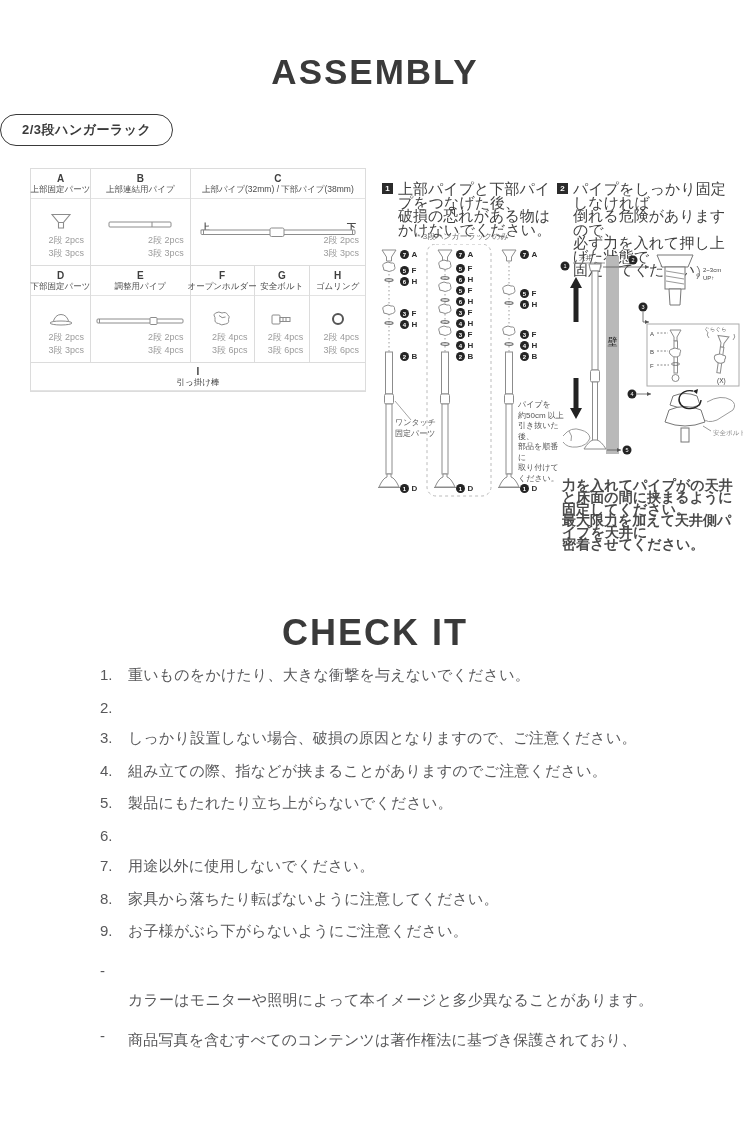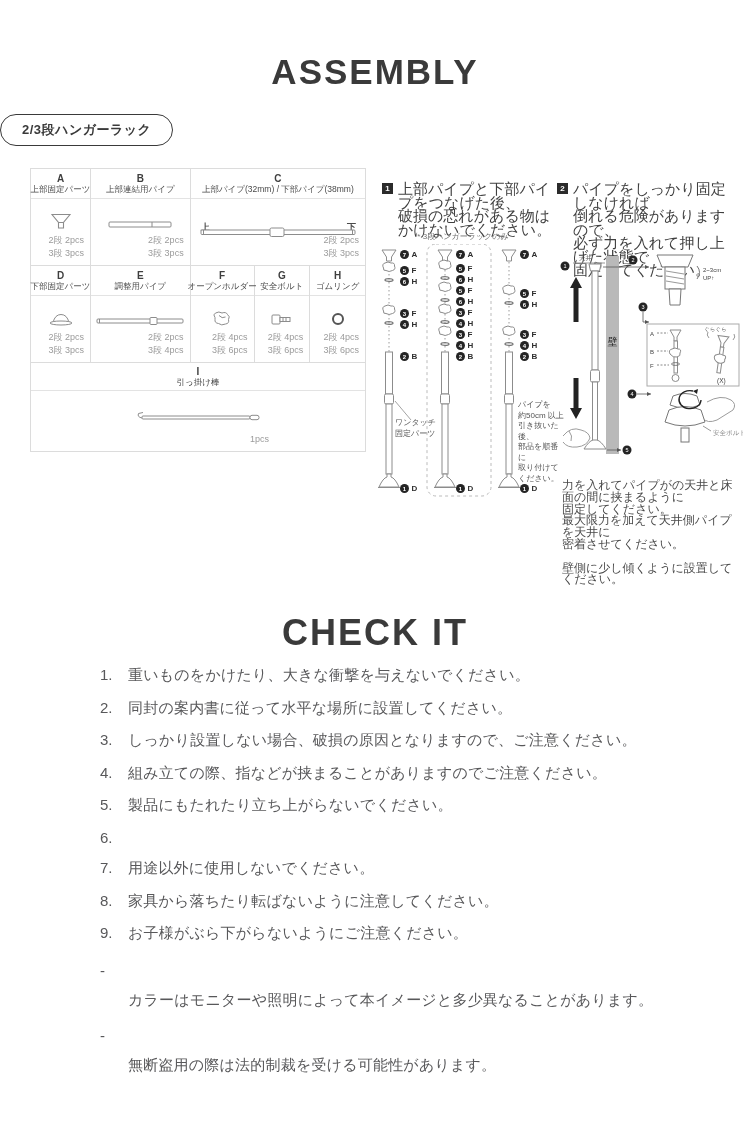--- a/index.html
+++ b/index.html
@@ -30,21 +30,21 @@
   .stepbox { display:flex; gap:5px; align-items:flex-start; }
   .stepnum { flex:0 0 auto; width:11px; height:11px; background:#2b2b2b; color:#fff; font-size:8px; font-weight:bold;
              display:flex; align-items:center; justify-content:center; margin-top:1px; }
   .steptext { font-size:15px; line-height:13.5px; color:#3f3f3f; }
   .smallnote { font-size:8px; color:#707070; }
   .plabel { position:absolute; display:flex; align-items:center; gap:2.5px; line-height:1; }
   .cn { width:9px; height:9px; border-radius:50%; background:#242424; color:#fff; font-size:6px; font-style:normal;
         display:inline-flex; align-items:center; justify-content:center; font-weight:bold; }
   .plabel b { font-size:8px; color:#2f2f2f; }
   .tinytext { font-size:8px; color:#555; line-height:10.5px; }
-  .bottomtext { font-size:12px; color:#4a4a4a; line-height:11.8px; }
+  .bottomtext { font-size:14px; color:#4a4a4a; line-height:11.8px;font-weight:bold; }
   svg text { font-family:"Liberation Sans","DejaVu Sans",sans-serif; }
 
   
   .check-title { width:100%; text-align:center; font-size:36px; font-weight:800; letter-spacing:2px; color:#3a3a3a; }
   .clist { left:100px; top:666px; width:590px; }
   .citem { display:flex; margin-bottom:13.5px; }
   .cnum2 { flex:0 0 28px; font-size:15px; color:#58585a; }
   .ctext { font-size:15px; color:#58585a; letter-spacing:.2px; }
   .cnotes { left:100px; top:962px; width:600px; }
   .cnote { display:flex; margin-bottom:15px; }
@@ -194,30 +194,20 @@
         </div>
       </div>
     </div>
 
     <div class="prow">
       <div class="pcell" style="width:336px">
         <div class="phead" style="height:28px">
             <span class="pcode">I</span>
             <span class="pname">引っ掛け棒</span>
           </div>
-        <div class="pbody" style="height:60px">
-          <span class="picon" style="top:45%">
-            <svg width="128" height="12" viewBox="0 0 128 12">
-                <path d="M8 7 Q3 6 4.5 2.5 L9 1.5" fill="none" stroke="#8c8c8c"></path>
-                <rect x="8" y="5" width="108" height="3" rx="1" fill="#fff" stroke="#8c8c8c"></rect>
-                <rect x="116" y="4.3" width="9" height="4.4" rx="2" fill="#fff" stroke="#8c8c8c"></rect>
-              </svg>
-          </span>
-          <div class="pqty" style="right:96px"><span>1pcs</span></div>
-        </div>
       </div>
     </div>
   </div>
 
   <div class="abs asm">
 
     <div class="abs stepbox" style="left:4px;top:4px;width:172px">
       <span class="stepnum">1</span>
       <div class="steptext"><span>上部パイプと下部パイプをつなげた後、</span><br><span>破損の恐れがある物はかけないでください。</span></div>
     </div>
@@ -496,34 +486,32 @@
           <text x="70" y="202.2" font-size="5.5" fill="#fff" text-anchor="middle">5</text>
         </g>
     </svg>
 
     <div class="abs bottomtext" style="left:184px;top:302px;width:180px">
       <span>力を入れてパイプがの天井と床面の間に挟まるように</span><br>
       <span>固定してください。</span><br>
       <span>最大限力を加えて天井側パイプを天井に</span><br>
       <span>密着させてください。</span><br>
       <br>
-      <span>壁側に少し傾くように設置してください。</span>
     </div>
   </div>
 
   <div class="abs check-title" style="top:612px">CHECK IT</div>
 
   <div class="abs clist">
     <div class="citem">
         <span class="cnum2">1.</span>
         <span class="ctext">重いものをかけたり、大きな衝撃を与えないでください。</span>
       </div>
     <div class="citem">
         <span class="cnum2">2.</span>
-        <span class="ctext">同封の案内書に従って水平な場所に設置してください。</span>
       </div>
     <div class="citem">
         <span class="cnum2">3.</span>
         <span class="ctext">しっかり設置しない場合、破損の原因となりますので、ご注意ください。</span>
       </div>
     <div class="citem">
         <span class="cnum2">4.</span>
         <span class="ctext">組み立ての際、指などが挟まることがありますのでご注意ください。</span>
       </div>
     <div class="citem">
@@ -547,17 +535,17 @@
       </div>
   </div>
 
   <div class="abs cnotes">
     <div class="cnote">
       <span class="cmark">-</span>
       <div class="cnlines"><br><span>カラーはモニターや照明によって本イメージと多少異なることがあります。</span></div>
     </div>
     <div class="cnote">
       <span class="cmark">-</span>
-      <div class="cnlines"><br><span>無断盗用の際は法的制裁を受ける可能性があります。</span></div>
+      <div class="cnlines"><span>商品写真を含むすべてのコンテンツは著作権法に基づき保護されており、</span><br></div>
     </div>
   </div>
 
 </div>
 
 </body></html>

